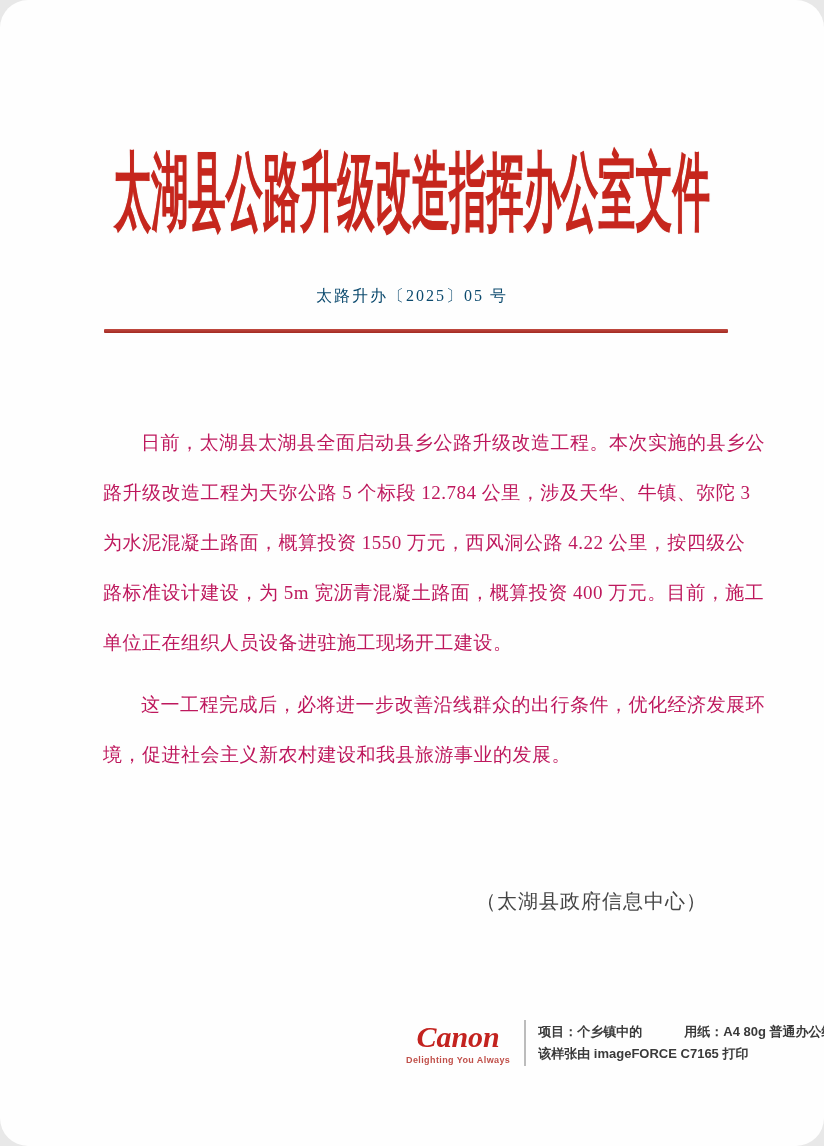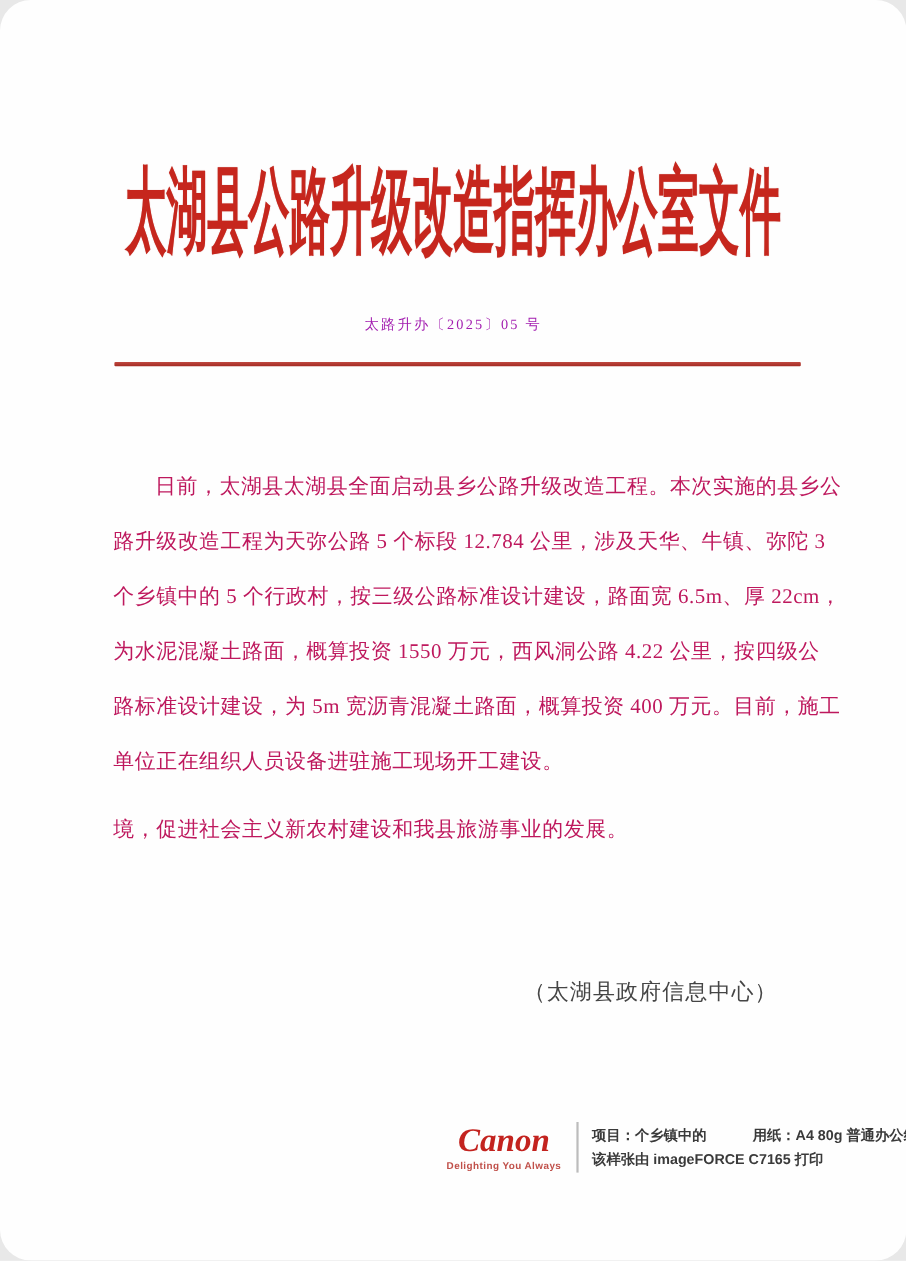--- a/index.html
+++ b/index.html
@@ -35,23 +35,23 @@
     transform: scaleX(0.49) scaleY(1.12);
     transform-origin: center center;
     text-shadow: 0 0 1px rgba(160, 20, 10, 0.55);
   }
   .doc-number {
     position: absolute;
     top: 286px;
     left: 0;
     width: 100%;
     text-align: center;
-    font-size: 13px;
+    font-size: 16px;
     letter-spacing: 2px;
-    color: #a21caf;
+    color: #0c4a6e;
   }
   .red-rule {
     position: absolute;
     top: 329px;
     left: 104px;
     width: 624px;
     height: 4px;
     background: linear-gradient(to bottom, #c14a41, #a32a22);
     border-radius: 1px;
   }
@@ -144,26 +144,26 @@
   </div>
 
   <div class="doc-number">太路升办〔2025〕05 号</div>
 
   <div class="red-rule"></div>
 
   <div class="body-text">
     <div class="para">
       <div class="line indent">日前，太湖县太湖县全面启动县乡公路升级改造工程。本次实施的县乡公</div>
       <div class="line">路升级改造工程为天弥公路 5 个标段 12.784 公里，涉及天华、牛镇、弥陀 3</div>
-      <div class="line">个乡镇中的 5 个行政村，按三级公路标准设计建设，路面宽 6.5m、厚 22cm，</div>
       <div class="line">为水泥混凝土路面，概算投资 1550 万元，西风洞公路 4.22 公里，按四级公</div>
       <div class="line">路标准设计建设，为 5m 宽沥青混凝土路面，概算投资 400 万元。目前，施工</div>
       <div class="line">单位正在组织人员设备进驻施工现场开工建设。</div>
     </div>
     <div class="para">
+      <div class="line indent">这一工程完成后，必将进一步改善沿线群众的出行条件，优化经济发展环</div>
       <div class="line">境，促进社会主义新农村建设和我县旅游事业的发展。</div>
     </div>
   </div>
 
   <div class="signature">（太湖县政府信息中心）</div>
 
   <div class="footer">
     <div class="brand-block">
       <div class="brand-wordmark">Canon</div>
       <div class="brand-tagline">Delighting You Always</div>

